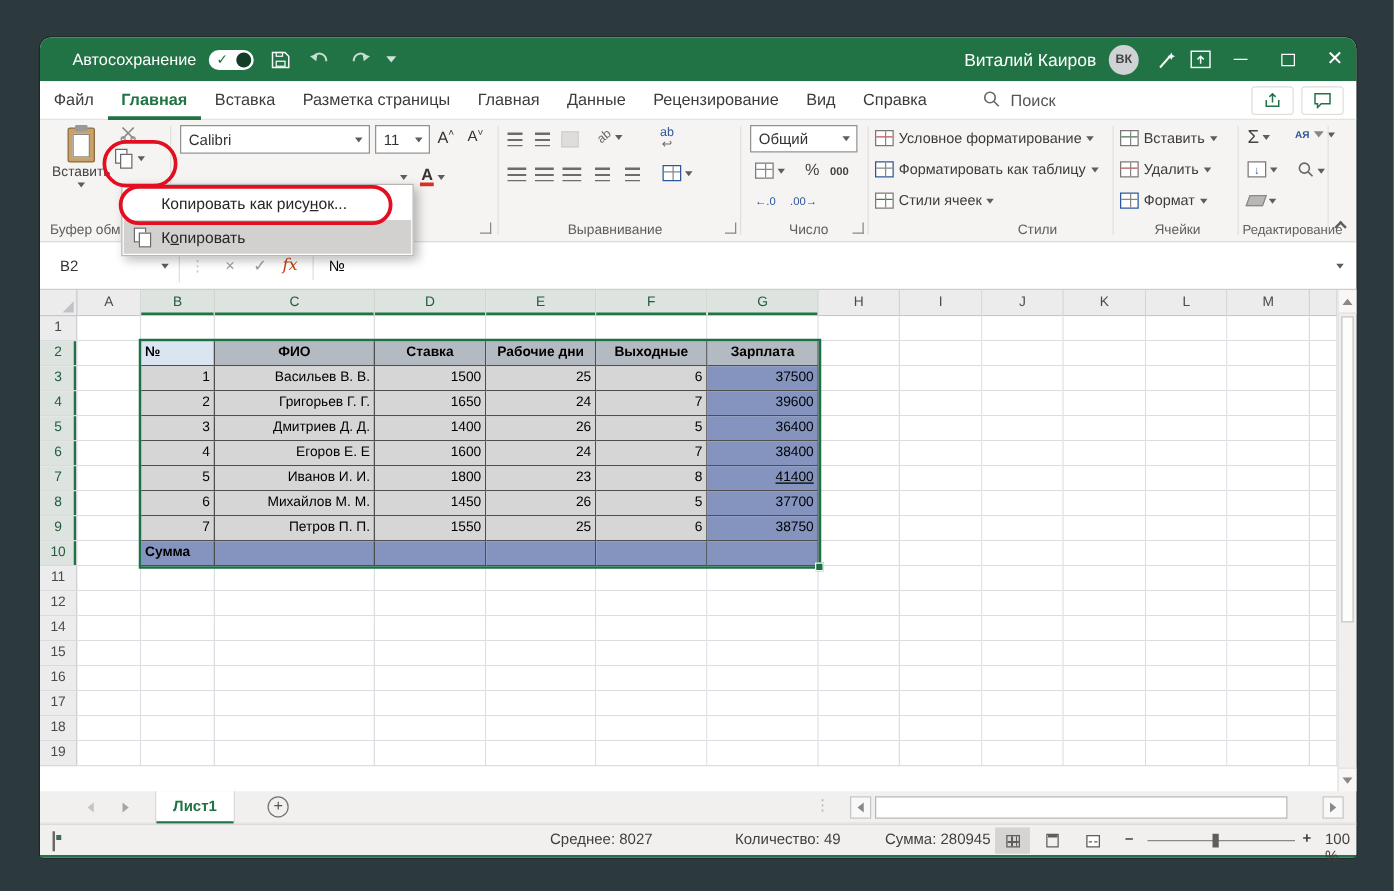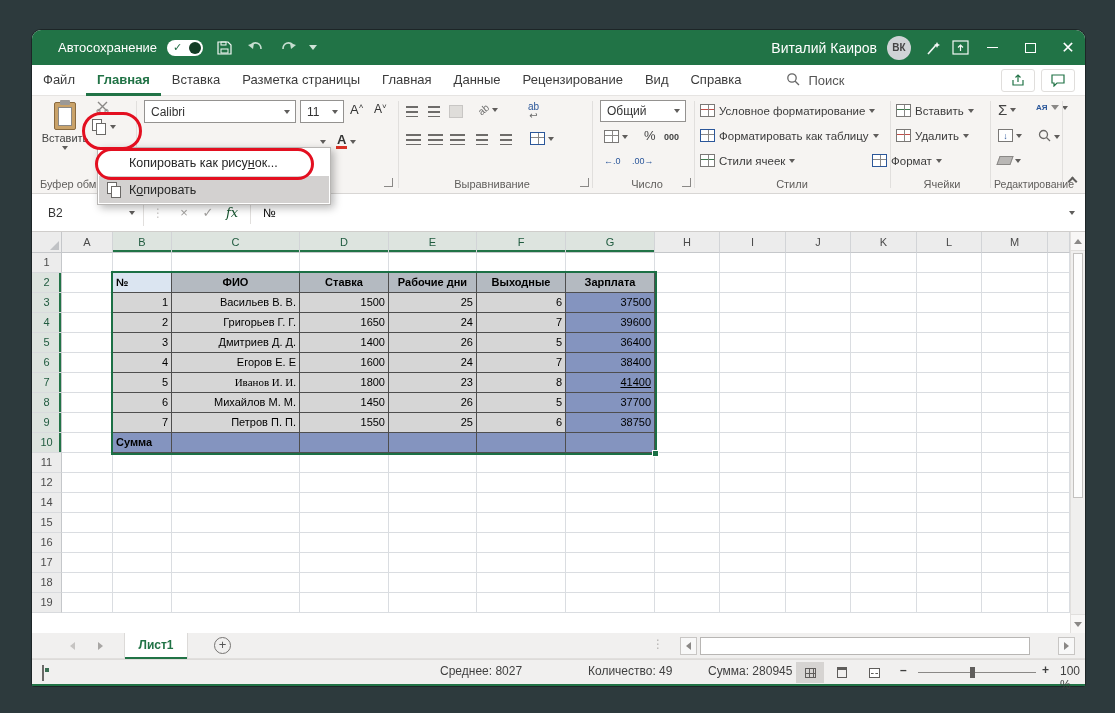--- a/index.html
+++ b/index.html
@@ -78,21 +78,21 @@
   .mi .mlabel { padding-left:0; } .mi.noicon .mlabel { padding-left:30px; }
   .mn { text-decoration:underline; }
   .ellipse { position:absolute; border:3px solid #e30f20; border-radius:20px; z-index:60; pointer-events:none; }
   
   .formulabar { height:38px; background:#fff; border-bottom:1px solid #cfcdcb; display:flex; align-items:center; position:relative; }
   .namebox { width:104px; height:26px; margin-left:8px; display:flex; align-items:center; font-size:12px; color:#333;
              padding-left:8px; border-right:1px solid #e1dfdd; }
   .namebox .chev { margin-left:auto; margin-right:8px; }
   .fdots { color:#c8c6c4; font-size:12px; padding:0 8px; }
   .fbtn { width:24px; text-align:center; color:#a19f9d; font-size:13px; }
-  .fx { font-family:"DejaVu Serif","Liberation Serif",serif; font-style:italic; color:#14532d; font-size:13px; }
+  .fx { font-family:"DejaVu Serif","Liberation Serif",serif; font-style:italic; color:#c2410c; font-size:13px; }
   .fdiv { width:1px; height:22px; background:#e1dfdd; margin:0 6px; }
   .fcontent { font-size:12px; color:#000; padding-left:6px; }
   .fbar-chev { position:absolute; right:10px; }
   
   .sheet { height:401px; position:relative; background:#fff; }
   .gridarea { position:absolute; left:0; top:0; right:15px; bottom:0; overflow:hidden; }
   .colhdrs { display:flex; height:21px; }
   .corner { width:30px; height:21px; background:#ececec; border-right:1px solid #c5c7ca; border-bottom:1px solid #c5c7ca; position:relative; flex:none; }
   .corner::after { content:""; position:absolute; right:2px; bottom:2px; border-left:9px solid transparent; border-bottom:9px solid #c0c2c5; }
   .chd { height:21px; flex:none; text-align:center; font-size:11px; color:#4a4a4a; line-height:20px; background:#ececec;
@@ -337,34 +337,34 @@
     <div class="abs ribtext-btn" style="left:668px;top:33px;">
       <span class="minigrid mg-blue"></span>
       <span>Форматировать как таблицу</span>
       <span class="chev"></span>
     </div>
     <div class="abs ribtext-btn" style="left:668px;top:58px;">
       <span class="minigrid mg-green"></span>
       <span>Стили ячеек</span>
       <span class="chev"></span>
     </div>
-    <div class="grp-label" style="left:710px;width:100px;">Стили</div>
+    <div class="grp-label" style="left:748px;width:100px;">Стили</div>
     <div class="vsep" style="left:858px;"></div>
 
     <div class="abs ribtext-btn" style="left:864px;top:8px;">
       <span class="minigrid mg-green"></span>
       <span>Вставить</span>
       <span class="chev"></span>
     </div>
     <div class="abs ribtext-btn" style="left:864px;top:33px;">
       <span class="minigrid mg-red"></span>
       <span>Удалить</span>
       <span class="chev"></span>
     </div>
-    <div class="abs ribtext-btn" style="left:840px;top:58px;">
+    <div class="abs ribtext-btn" style="left:864px;top:58px;">
       <span class="minigrid mg-blue"></span>
       <span>Формат</span>
       <span class="chev"></span>
     </div>
     <div class="grp-label" style="left:870px;width:80px;">Ячейки</div>
     <div class="vsep" style="left:958px;"></div>
 
     <div class="abs iconbox" style="left:966px;top:5px;">
       <span class="sigma">Σ</span>
       <span class="chev"></span>
@@ -547,21 +547,21 @@
             <div class="cell" style="width: 65px;"></div>
             <div class="cell" style="width: 66px;"></div>
             <div class="cell" style="width: 65px;"></div>
             <div class="cell" style="width: 66px;"></div>
             <div class="cell" style="width: 22px;"></div>
           </div>
           <div class="grow">
             <div class="rh sel">7</div>
             <div class="cell" style="width: 51px;"></div>
             <div class="cell tb gray rt" style="width: 59px;">5</div>
-            <div class="cell tb gray rt" style="width: 128px; font-family: Liberation Serif, serif;">Иванов И. И.</div>
+            <div class="cell tb gray rt" style="width: 128px;">Иванов И. И.</div>
             <div class="cell tb gray rt" style="width: 89px;">1800</div>
             <div class="cell tb gray rt" style="width: 88px;">23</div>
             <div class="cell tb gray rt" style="width: 89px;">8</div>
             <div class="cell tb blue rt" style="width: 89px; text-decoration: underline;">41400</div>
             <div class="cell" style="width: 65px;"></div>
             <div class="cell" style="width: 66px;"></div>
             <div class="cell" style="width: 65px;"></div>
             <div class="cell" style="width: 66px;"></div>
             <div class="cell" style="width: 65px;"></div>
             <div class="cell" style="width: 66px;"></div>

